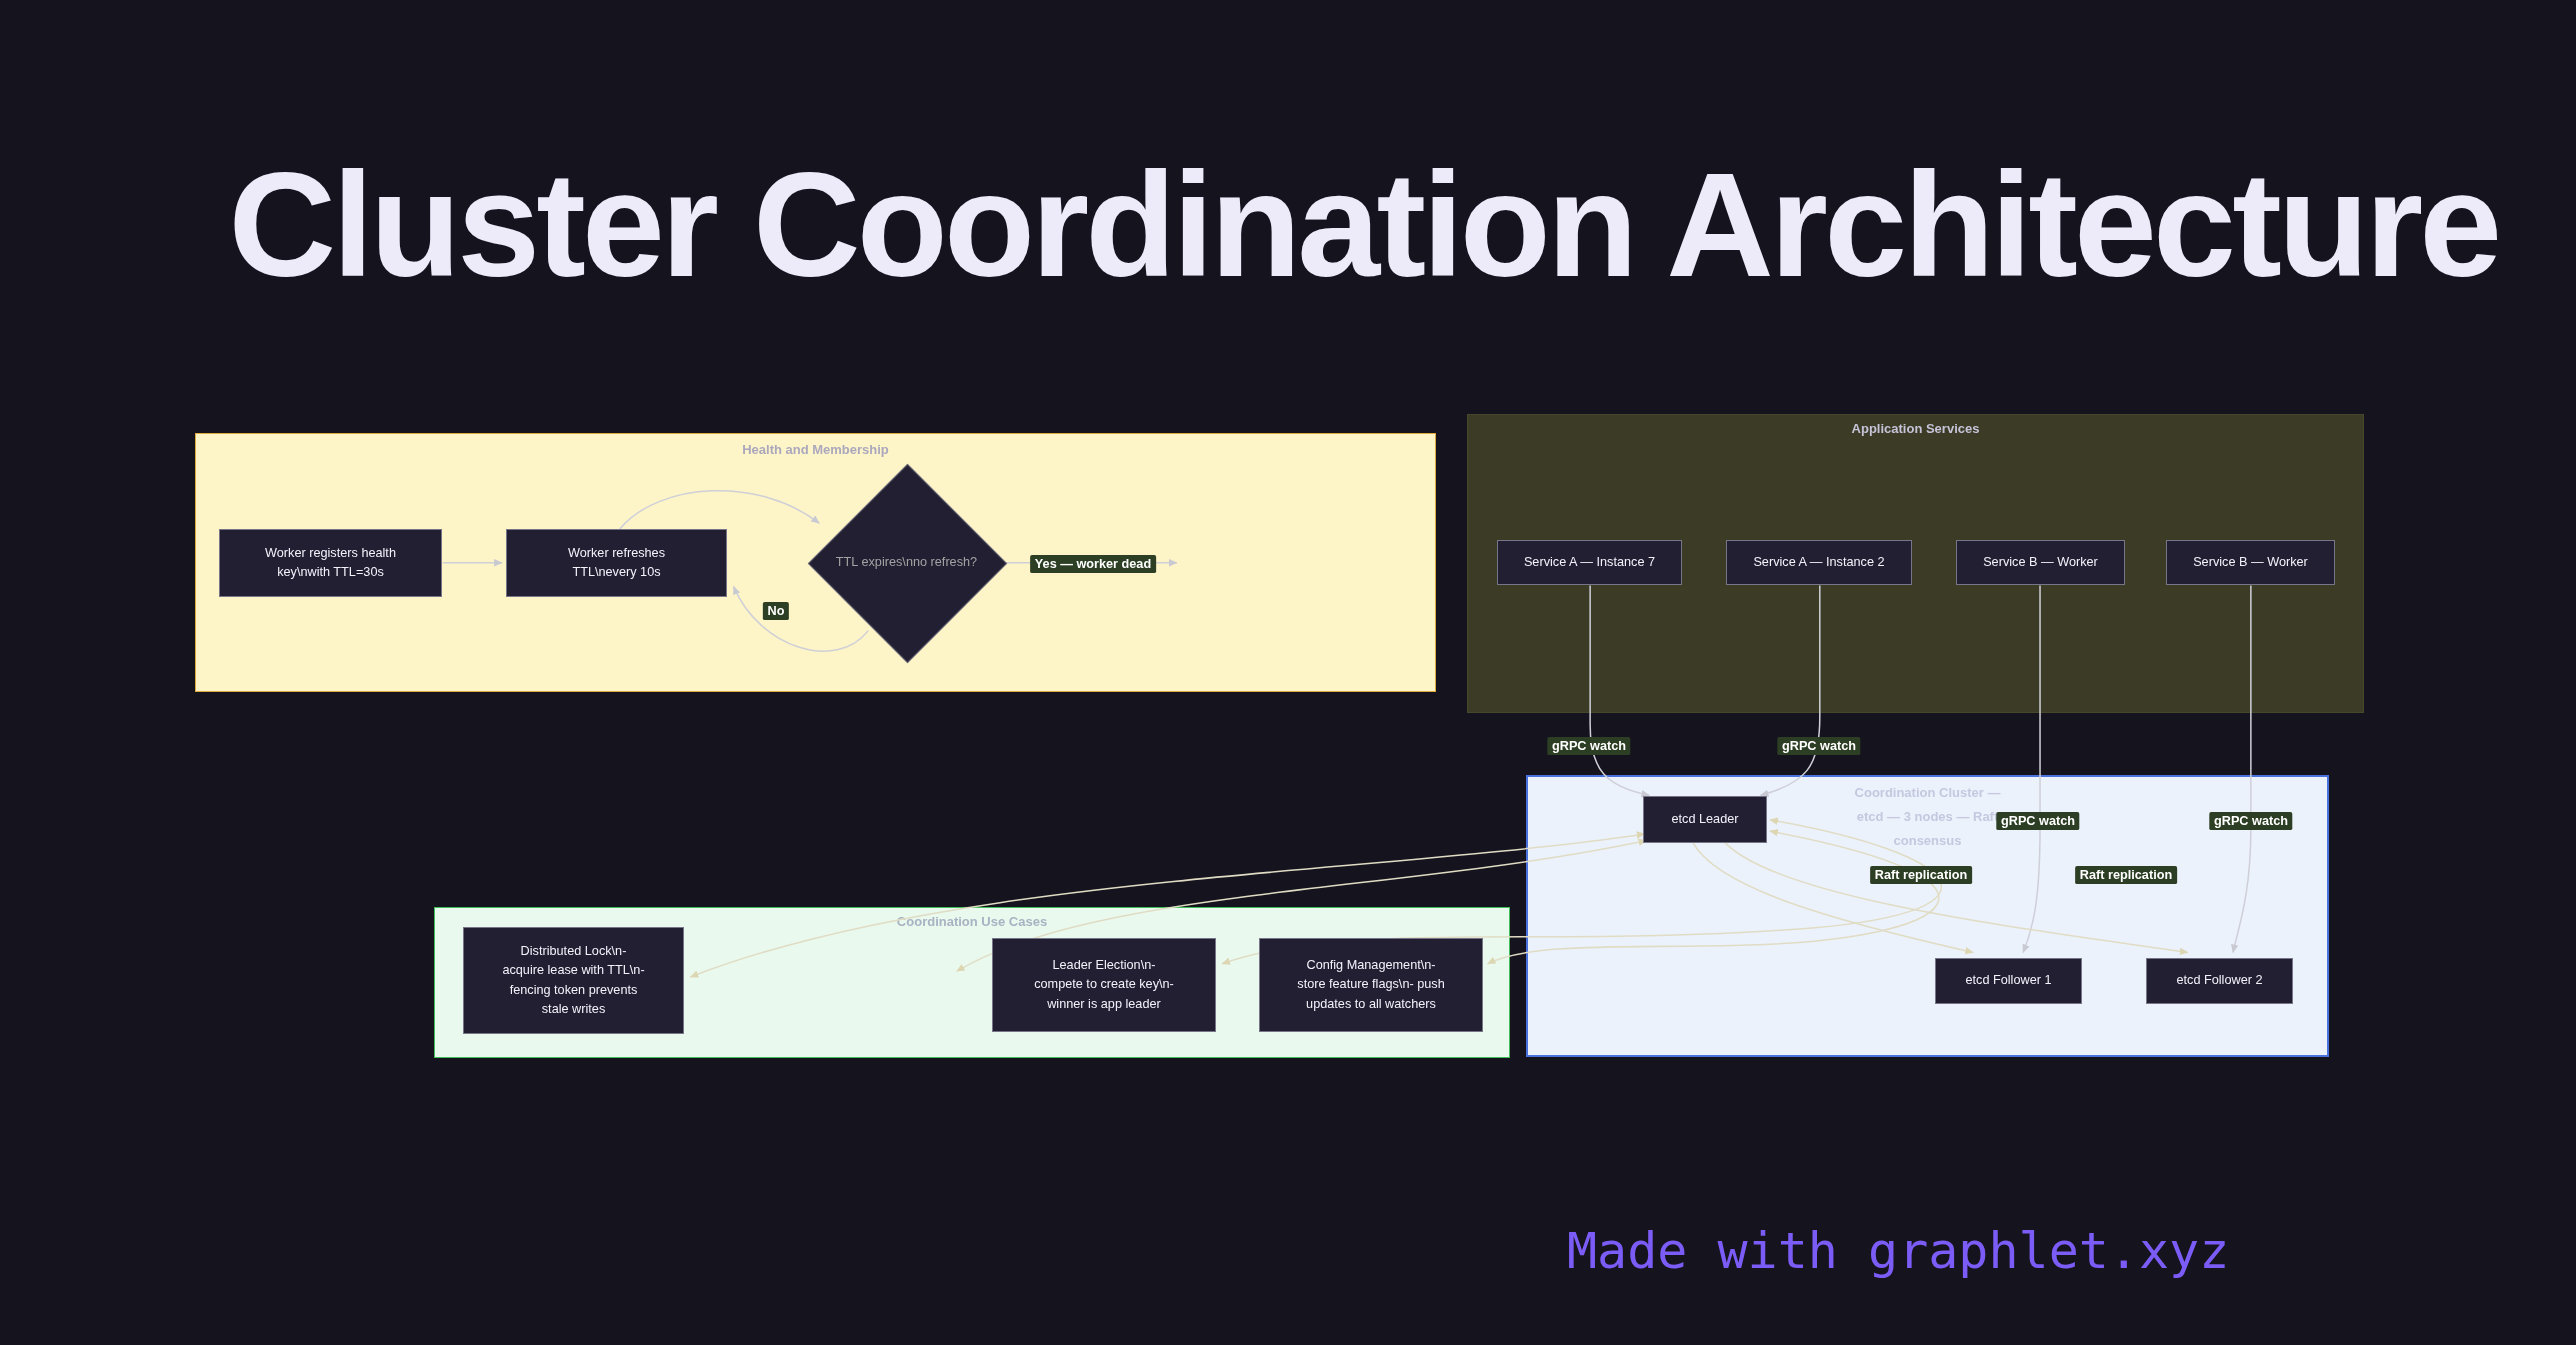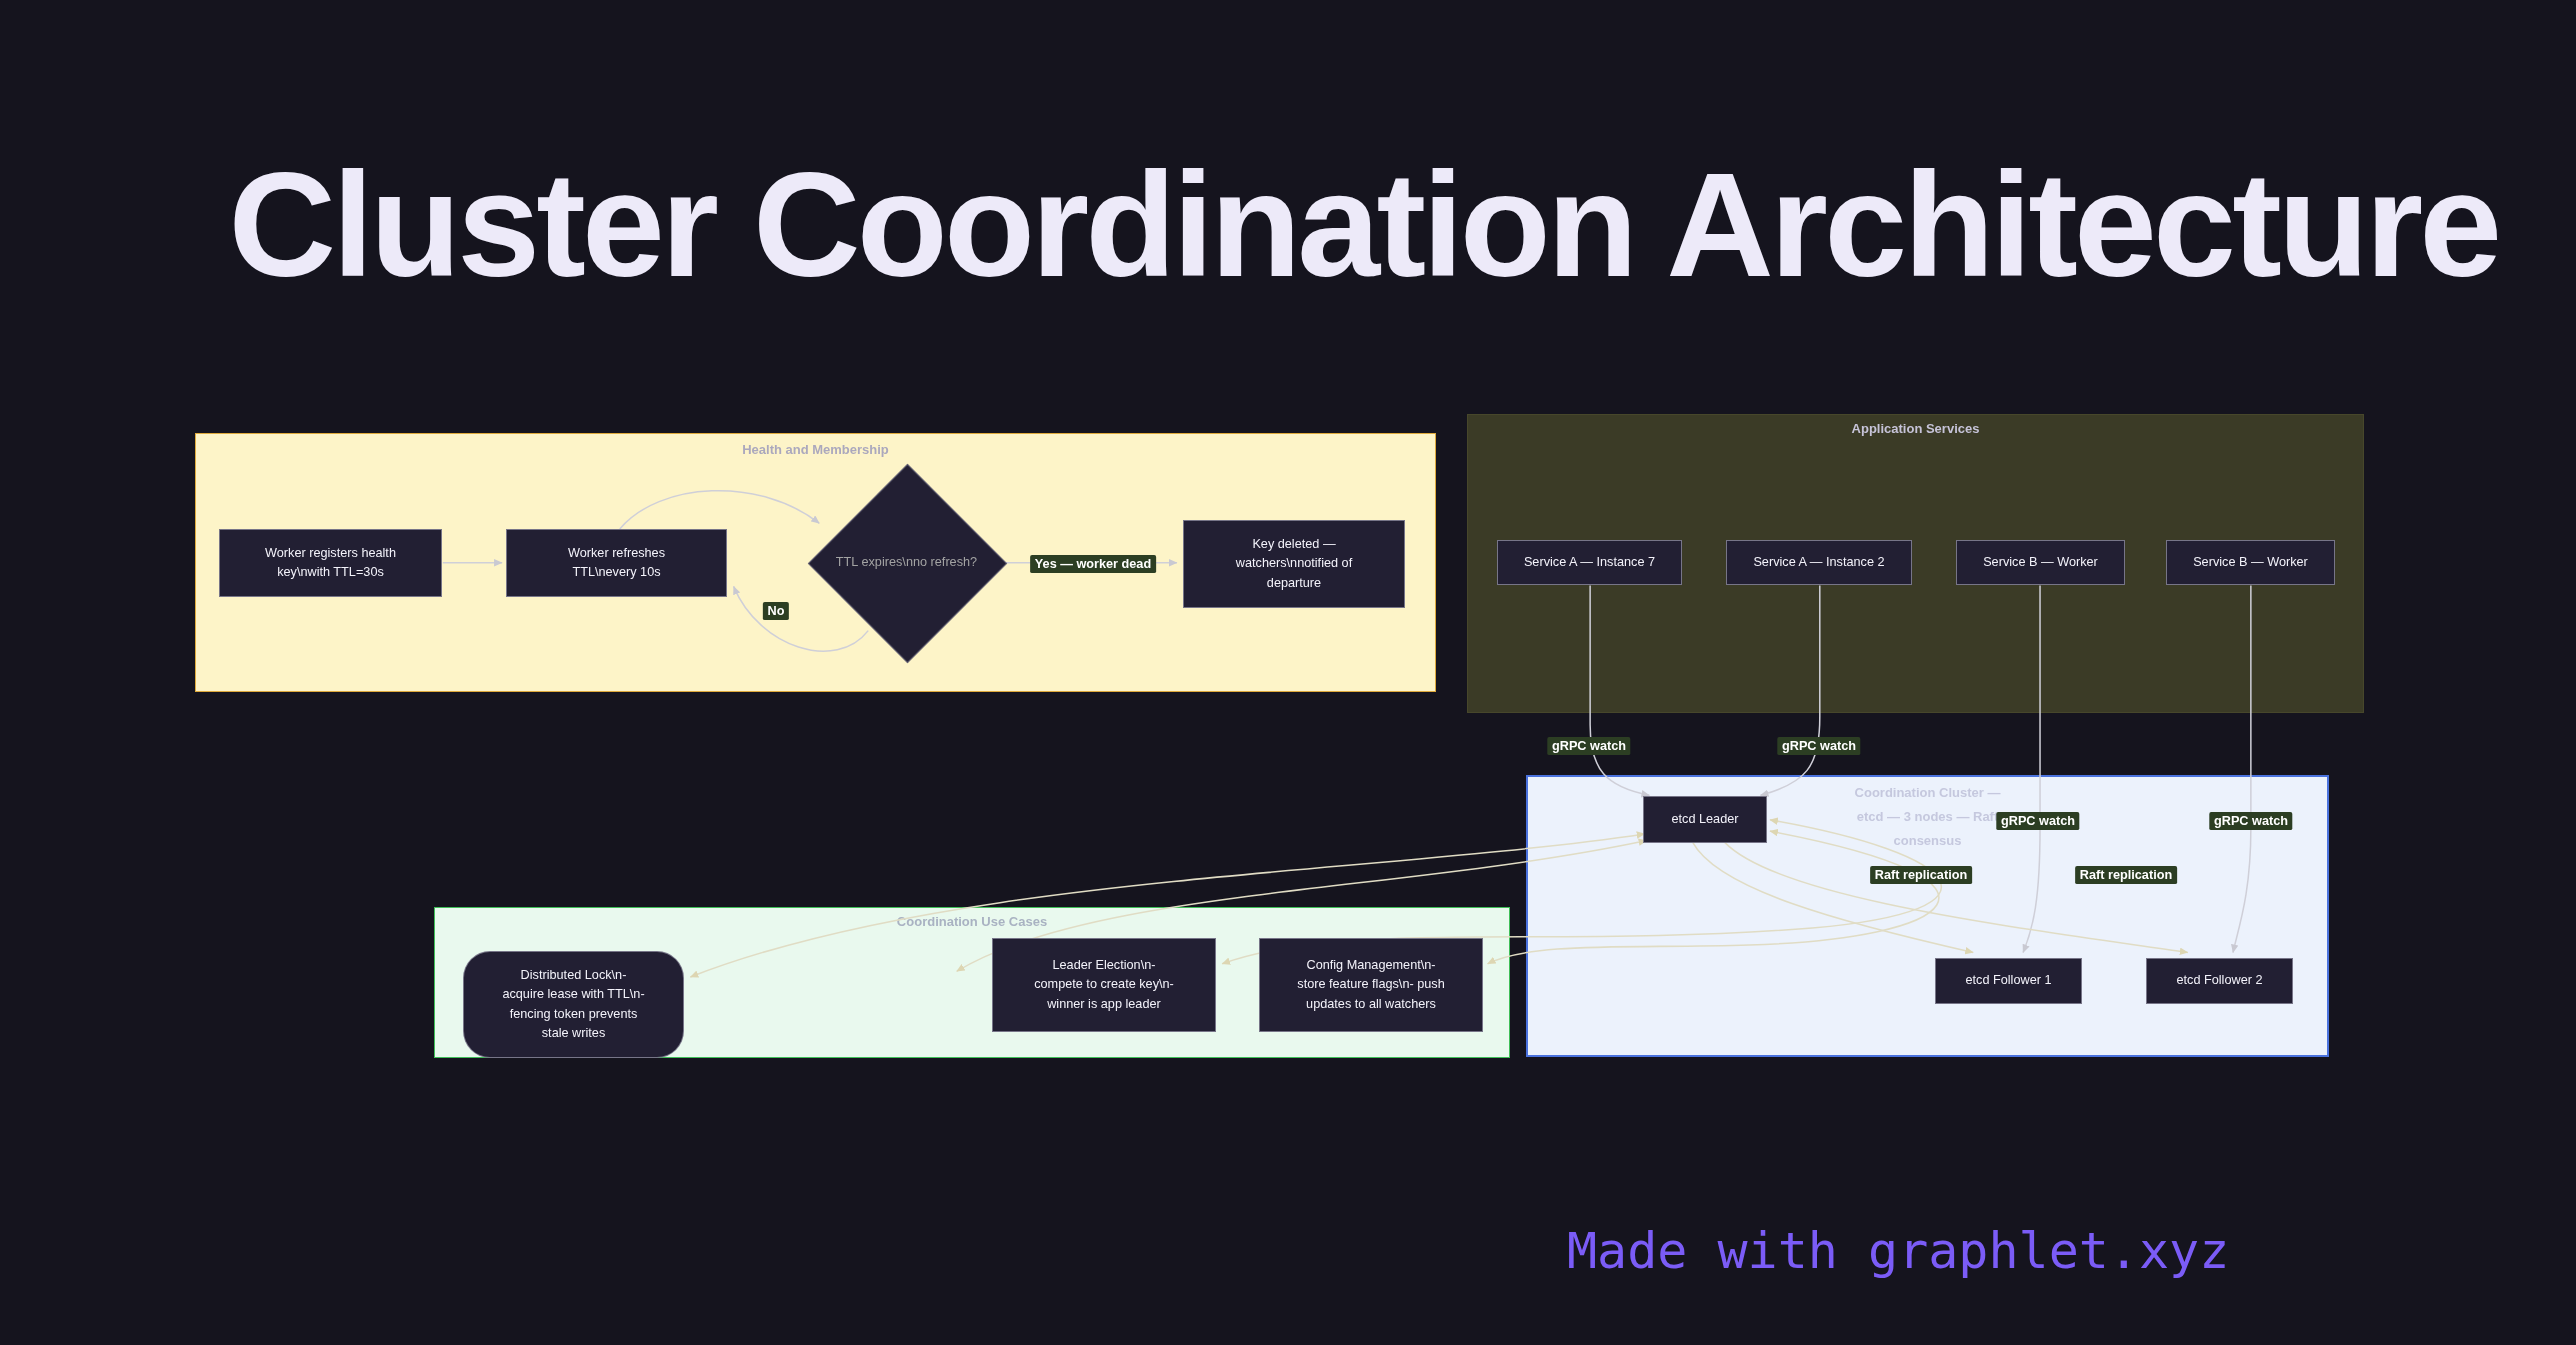--- a/index.html
+++ b/index.html
@@ -83,34 +83,31 @@
       <path d="M1880,883 C2165,937 2075,998 1858,1004 C1735,1008 1628,1000 1580,1024" marker-start="url(#acs)" marker-end="url(#ac)"></path>
     </g>
   </svg>
 
   <div class="node" style="left:219px;top:529px;width:223px;height:68px;">Worker registers health
 key\nwith TTL=30s</div>
   <div class="node" style="left:506px;top:529px;width:221px;height:68px;">Worker refreshes
 TTL\nevery 10s</div>
   <div class="diamond"></div>
   <div class="diamond-label">TTL expires\nno refresh?</div>
-  <div class="node" style="left:1183px;top:520px;width:222px;height:88px;">Key deleted —
-watchers\nnotified of
-departure</div>
 
   <div class="node" style="left:1497px;top:540px;width:185px;height:45px;">Service A — Instance 7</div>
   <div class="node" style="left:1726px;top:540px;width:186px;height:45px;">Service A — Instance 2</div>
   <div class="node" style="left:1956px;top:540px;width:169px;height:45px;">Service B — Worker</div>
   <div class="node" style="left:2166px;top:540px;width:169px;height:45px;">Service B — Worker</div>
 
   <div class="node" style="left:1643px;top:796px;width:124px;height:47px;">etcd Leader</div>
   <div class="node" style="left:1935px;top:958px;width:147px;height:46px;">etcd Follower 1</div>
   <div class="node" style="left:2146px;top:958px;width:147px;height:46px;">etcd Follower 2</div>
 
-  <div class="node" style="left:463px;top:951px;width:221px;height:107px;border-radius:27px;">Distributed Lock\n-
+  <div class="node" style="left:463px;top:927px;width:221px;height:107px;">Distributed Lock\n-
 acquire lease with TTL\n-
 fencing token prevents
 stale writes</div>
   <div class="node" style="left:992px;top:938px;width:224px;height:94px;">Leader Election\n-
 compete to create key\n-
 winner is app leader</div>
   <div class="node" style="left:1259px;top:938px;width:224px;height:94px;">Config Management\n-
 store feature flags\n- push
 updates to all watchers</div>
 

